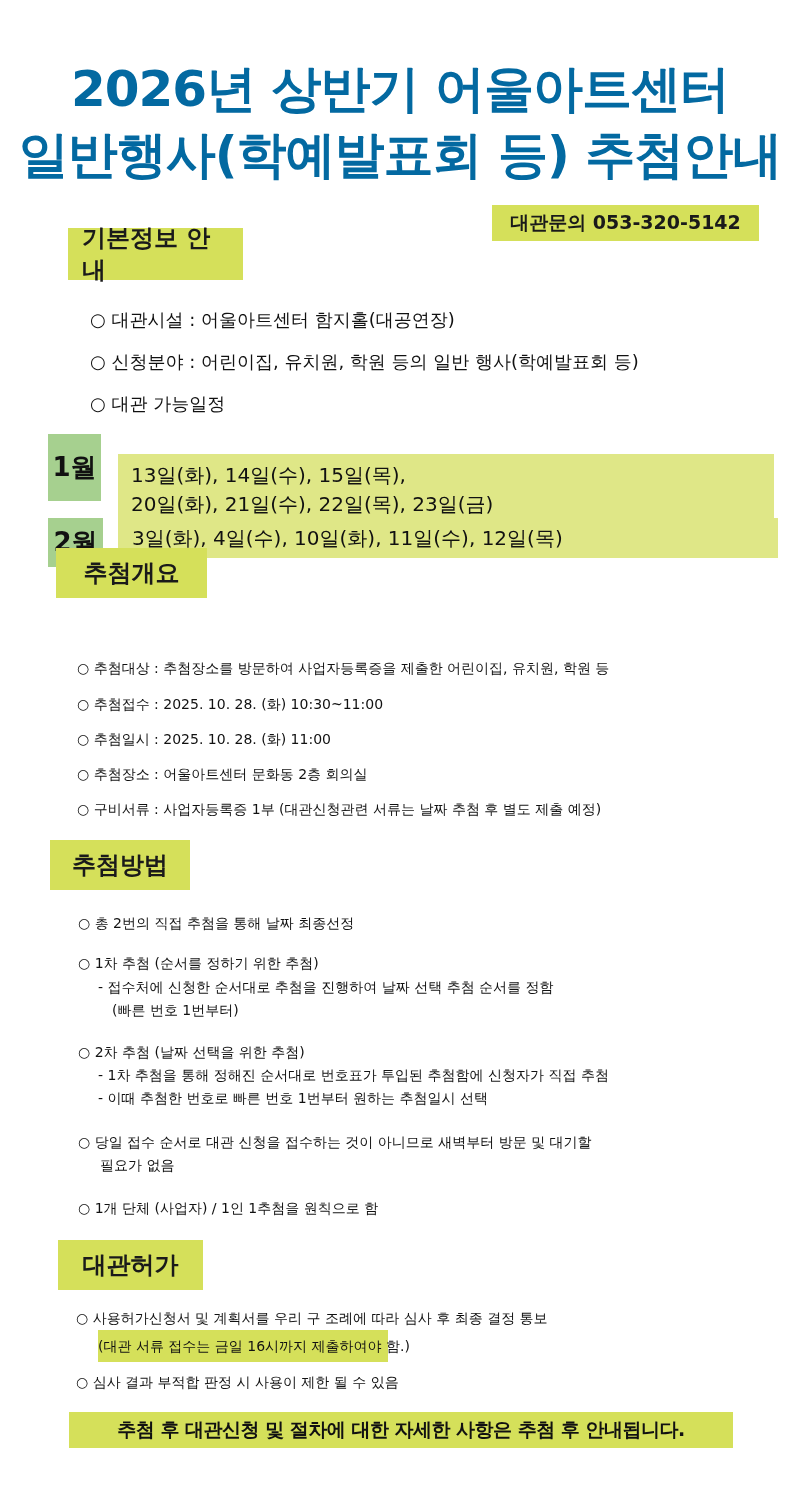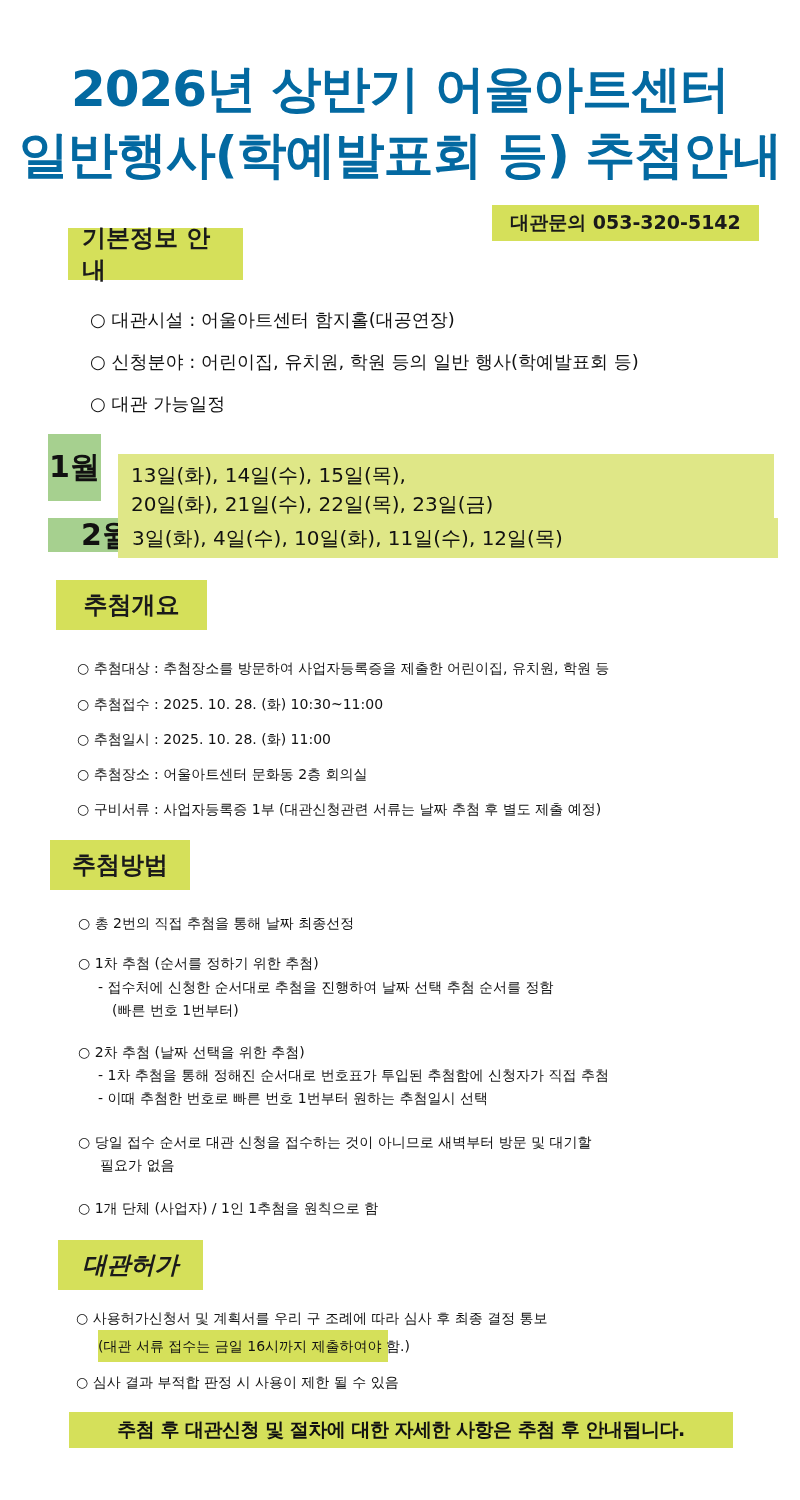--- a/index.html
+++ b/index.html
@@ -4,21 +4,21 @@
 <style>
   html,body{margin:0;padding:0;background:#ffffff;}
   body{width:800px;height:1500px;position:relative;overflow:hidden;font-family:"DejaVu Sans","Liberation Sans",sans-serif;color:#111;}
   .abs{position:absolute;}
   .title{left:0;width:800px;text-align:center;font-weight:bold;font-size:50px;letter-spacing:-1px;color:#0369a1;line-height:66px;}
   .tag{background:#d4e157;background:#d5e05a;font-weight:bold;color:#1a1a1a;display:flex;align-items:center;justify-content:center;}
   .contact{left:492px;top:205px;width:267px;height:36px;font-size:19px;font-weight:bold;background:#d5e05a;}
   .sec{font-size:24px;height:52px;padding:0 14px;}
   .line{font-size:18px;left:90px;white-space:nowrap;line-height:24px;}
   .line2{font-size:14px;left:77px;white-space:nowrap;line-height:24px;}
-  .month{background:#a6d08f;font-size:30px;font-weight:bold;color:#111;display:flex;align-items:center;justify-content:center;}
+  .month{background:#a6d08f;font-size:26px;font-weight:bold;color:#111;display:flex;align-items:center;justify-content:center;}
   .dates{background:#dfe787;font-size:20px;color:#111;padding-left:13px;box-sizing:border-box;display:flex;flex-direction:column;justify-content:center;line-height:29px;}
   .hl{background:#d5e05a;}
   .foot{left:69px;top:1412px;width:664px;height:36px;background:#d5e05a;font-size:19px;font-weight:bold;display:flex;align-items:center;justify-content:center;letter-spacing:-0.5px;}
 </style>
 </head>
 <body>
 
 <div class="abs title" style="top:56px;">2026년 상반기 어울아트센터</div>
 <div class="abs title" style="top:122px;">일반행사(학예발표회 등) 추첨안내</div>
 
@@ -28,42 +28,42 @@
 <div class="abs line" style="top:308px;">○ 대관시설 : 어울아트센터 함지홀(대공연장)</div>
 <div class="abs line" style="top:350px;">○ 신청분야 : 어린이집, 유치원, 학원 등의 일반 행사(학예발표회 등)</div>
 <div class="abs line" style="top:392px;">○ 대관 가능일정</div>
 
 <div class="abs month" style="left:48px;top:434px;width:53px;height:67px;">1월</div>
 <div class="abs dates" style="left:118px;top:433px;width:656px;height:71px;margin-top:21px;">
   <div>13일(화), 14일(수), 15일(목),</div>
   <div>20일(화), 21일(수), 22일(목), 23일(금)</div>
 </div>
 
-<div class="abs month" style="left:48px;top:518px;width:55px;height:34px;padding-left:31px;">2월</div>
+<div class="abs month" style="left:48px;top:518px;width:55px;height:49px;">2월</div>
 <div class="abs dates" style="left:118px;top:518px;width:660px;height:40px;padding-left:14px;">
   <div>3일(화), 4일(수), 10일(화), 11일(수), 12일(목)</div>
 </div>
 
-<div class="abs tag sec" style="left:56px;top:580px;width:123px;height:50px;">추첨개요</div>
+<div class="abs tag sec" style="left:56px;top:548px;width:123px;height:50px;">추첨개요</div>
 <div class="abs line2" style="top:656px;">○ 추첨대상 : 추첨장소를 방문하여 사업자등록증을 제출한 어린이집, 유치원, 학원 등</div>
 <div class="abs line2" style="top:692px;">○ 추첨접수 : 2025. 10. 28. (화) 10:30~11:00</div>
 <div class="abs line2" style="top:727px;">○ 추첨일시 : 2025. 10. 28. (화) 11:00</div>
 <div class="abs line2" style="top:762px;">○ 추첨장소 : 어울아트센터 문화동 2층 회의실</div>
 <div class="abs line2" style="top:797px;">○ 구비서류 : 사업자등록증 1부 (대관신청관련 서류는 날짜 추첨 후 별도 제출 예정)</div>
 
 <div class="abs tag sec" style="left:50px;top:840px;width:112px;height:50px;">추첨방법</div>
 <div class="abs line2" style="top:911px;left:78px;">○ 총 2번의 직접 추첨을 통해 날짜 최종선정</div>
 <div class="abs line2" style="top:951px;left:78px;">○  1차 추첨 (순서를 정하기 위한 추첨)</div>
 <div class="abs line2" style="top:975px;left:98px;">- 접수처에 신청한 순서대로 추첨을 진행하여 날짜 선택 추첨 순서를 정함</div>
 <div class="abs line2" style="top:998px;left:112px;">(빠른 번호 1번부터)</div>
 <div class="abs line2" style="top:1040px;left:78px;">○  2차 추첨 (날짜 선택을 위한 추첨)</div>
 <div class="abs line2" style="top:1063px;left:98px;">- 1차 추첨을 통해 정해진 순서대로 번호표가 투입된 추첨함에 신청자가 직접 추첨</div>
 <div class="abs line2" style="top:1086px;left:98px;">- 이때 추첨한 번호로 빠른 번호 1번부터 원하는 추첨일시 선택</div>
 <div class="abs line2" style="top:1130px;left:78px;">○ 당일 접수 순서로 대관 신청을 접수하는 것이 아니므로 새벽부터 방문 및 대기할</div>
 <div class="abs line2" style="top:1153px;left:100px;">필요가 없음</div>
 <div class="abs line2" style="top:1196px;left:78px;">○ 1개 단체 (사업자) / 1인 1추첨을 원칙으로 함</div>
 
-<div class="abs tag sec" style="left:58px;top:1240px;width:117px;height:50px;font-style:italic;">대관허가</div>
+<div class="abs tag sec" style="left:58px;top:1240px;width:117px;height:50px;">대관허가</div>
 <div class="abs line2" style="top:1306px;left:76px;">○ 사용허가신청서 및 계획서를 우리 구 조례에 따라 심사 후 최종 결정 통보</div>
 <div class="abs line2 hl" style="top:1330px;left:98px;width:290px;height:32px;line-height:32px;padding-left:0;box-sizing:border-box;">(대관 서류 접수는 금일 16시까지 제출하여야 함.)</div>
 <div class="abs line2" style="top:1370px;left:76px;">○ 심사 결과 부적합 판정 시 사용이 제한 될 수 있음</div>
 
 <div class="abs foot">추첨 후 대관신청 및 절차에 대한 자세한 사항은 추첨 후 안내됩니다.</div>
 
 </body></html>

